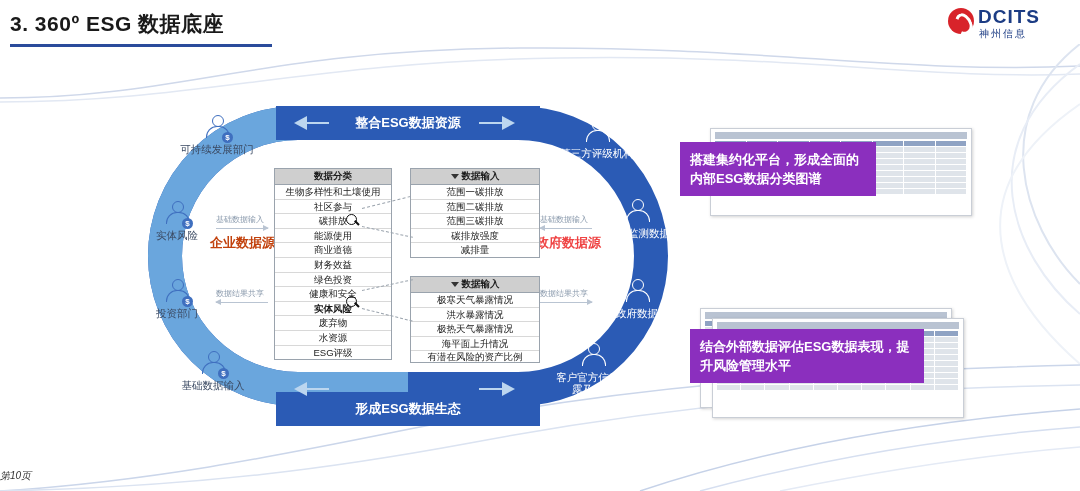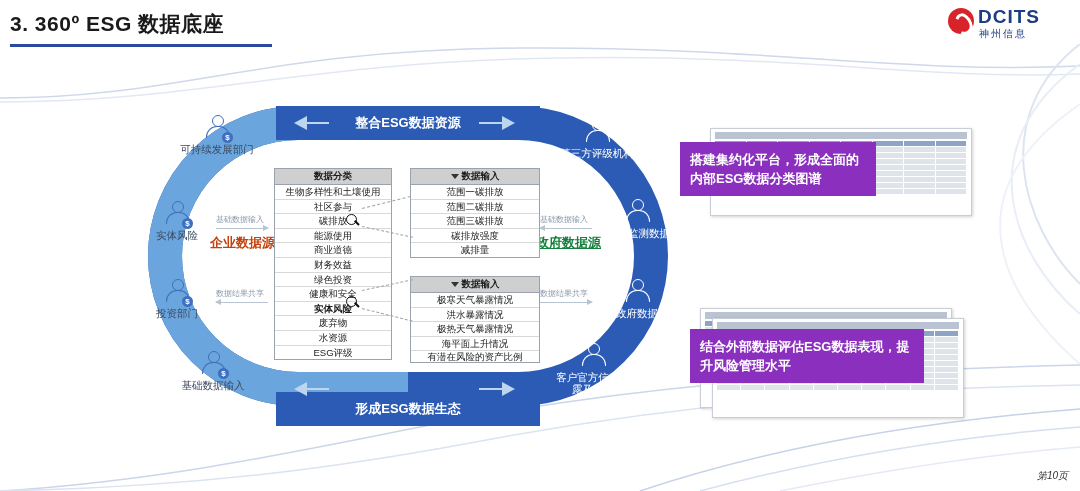--- a/index.html
+++ b/index.html
@@ -75,21 +75,21 @@
     border-bottom:7px solid transparent;
   }
   .arr-l{border-right:13px solid #bcd6ef;}
   .arr-r{border-left:13px solid #bcd6ef;}
   .arr-line{position:absolute;top:16px;height:2px;background:#bcd6ef;}
 
   .src-label{
     position:absolute;font-size:13px;font-weight:bold;color:#c2410c;
   }
   #src-left{left:62px;top:128px;}
-  #src-right{left:388px;top:128px;color:#15803d;text-decoration:underline;}
+  #src-right{left:388px;top:128px;color:#ef4444;}
 
   .flow-note{
     position:absolute;font-size:8px;color:#8898ab;white-space:nowrap;
   }
   .flow-arrow{
     position:absolute;height:1px;background:#b9c4d2;
   }
   .flow-arrow:after{
     content:"";position:absolute;right:-1px;top:-3px;width:0;height:0;
     border-top:3.5px solid transparent;border-bottom:3.5px solid transparent;
@@ -165,22 +165,22 @@
   #doc-2a{left:700px;top:308px;width:250px;height:98px;}
   #doc-2b{left:712px;top:318px;width:250px;height:98px;}
 
   .gridtbl{position:absolute;left:4px;top:12px;right:4px;bottom:4px;}
   .gridtbl .gr{display:flex;height:5px;margin-bottom:1px;}
   .gridtbl .gc{flex:1;background:#dfe4ea;margin-right:1px;}
   .gridtbl .gr:first-child .gc{background:#8fa3c4;}
 
   
   #page-num{
-    position:absolute;left:0;right:12px;bottom:8px;text-align:right;
-    font-size:10px;color:#333;font-style:italic;margin-left:28px;
+    position:absolute;left:0;right:12px;bottom:8px;text-align:left;
+    font-size:10px;color:#333;font-style:italic;
   }
 </style>
 </head>
 <body>
 
 <div id="header">
   <div id="header-title">3.  360º ESG 数据底座</div>
   <div id="header-rule"></div>
   <div id="logo">
     <div id="logo-mark"></div>

